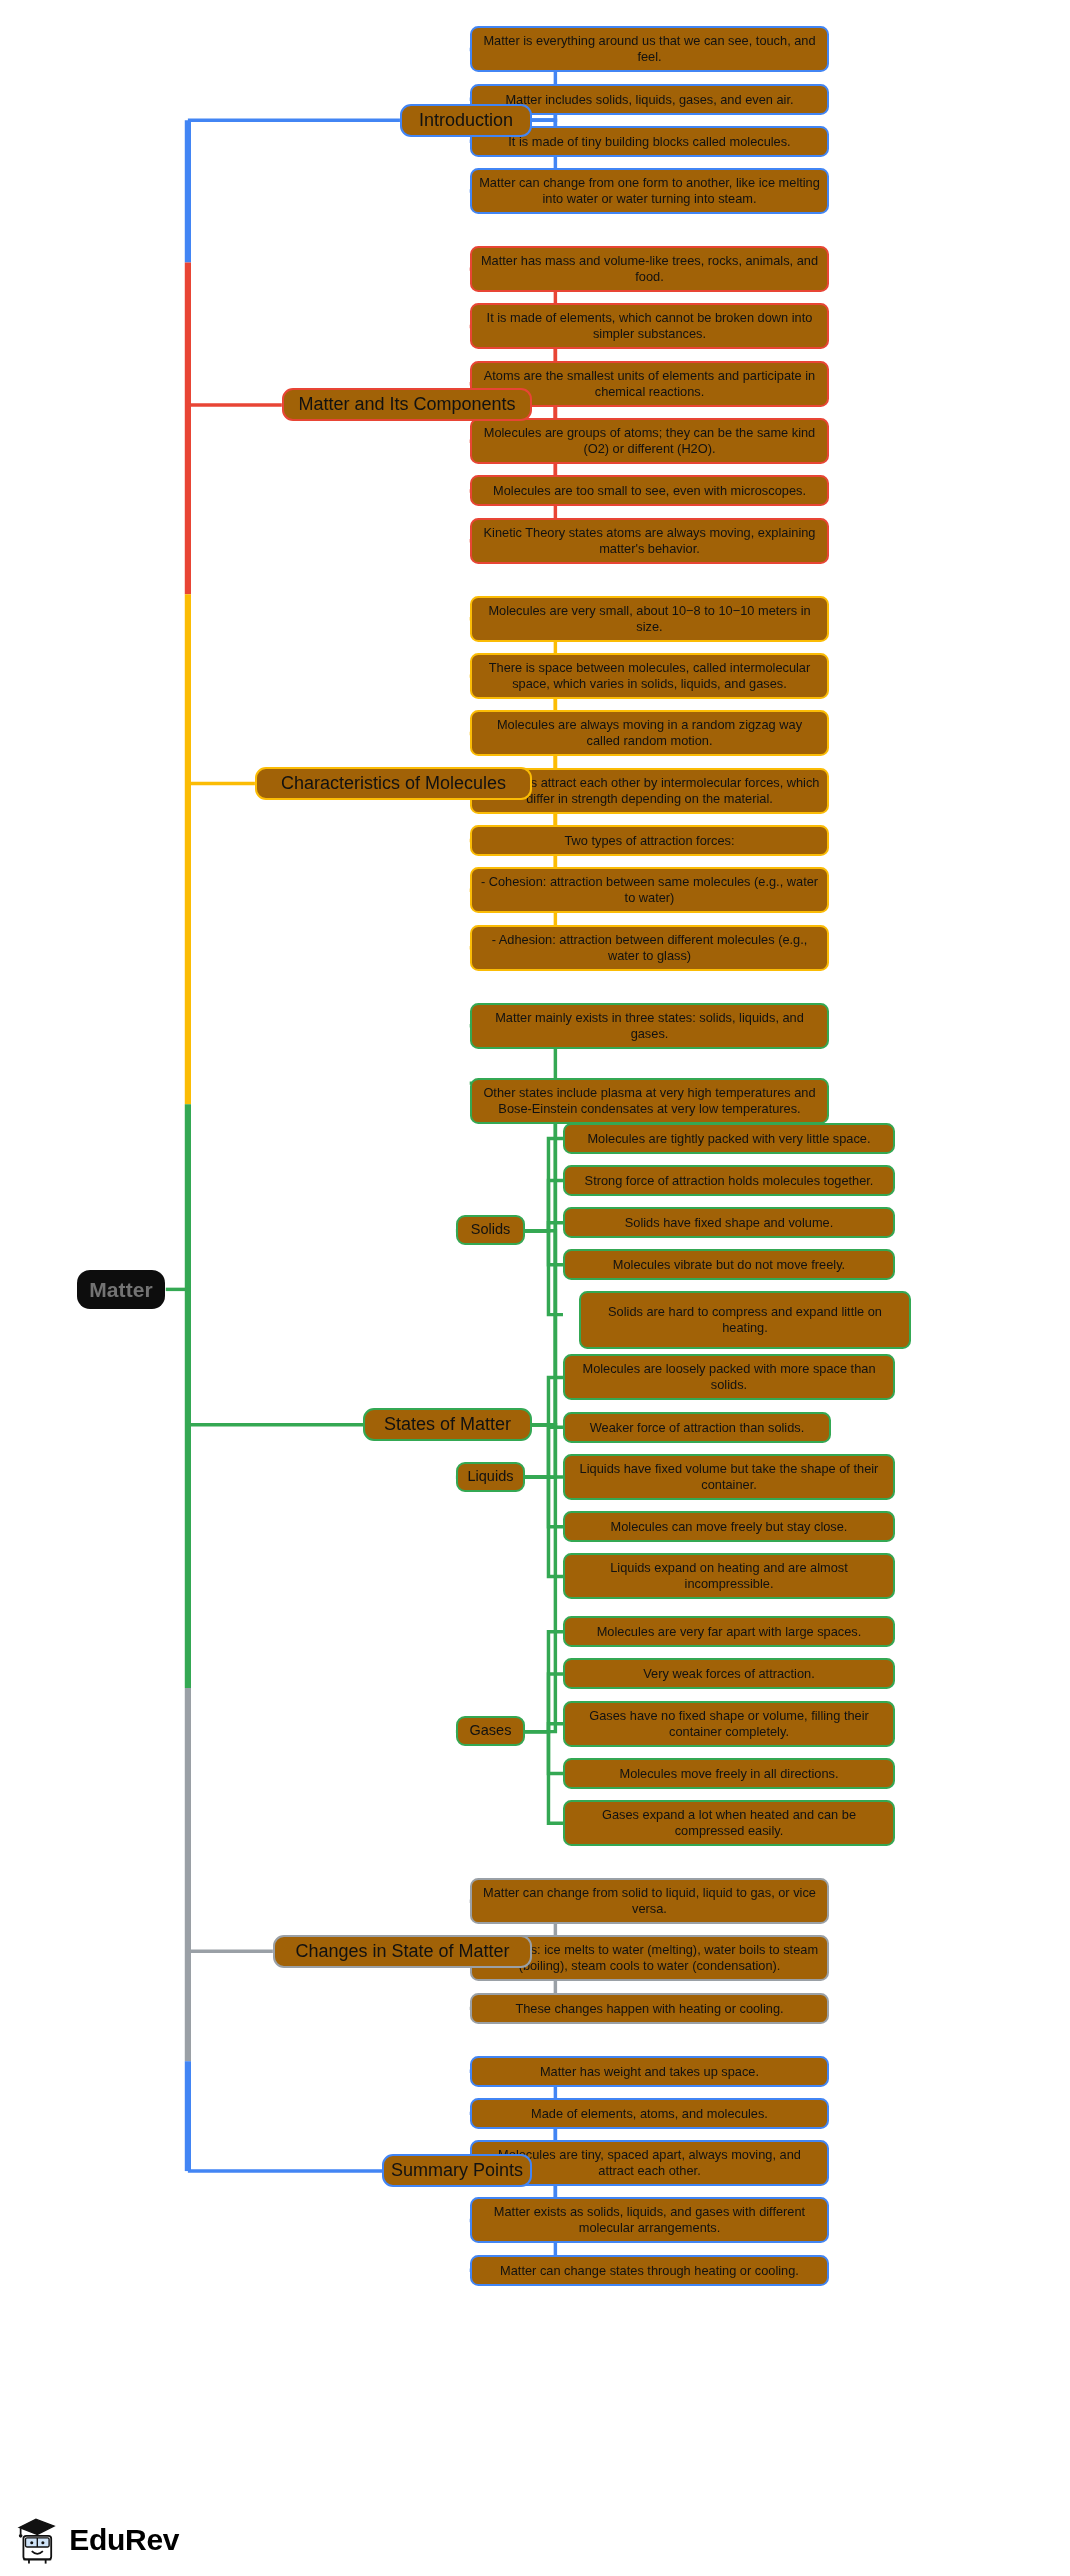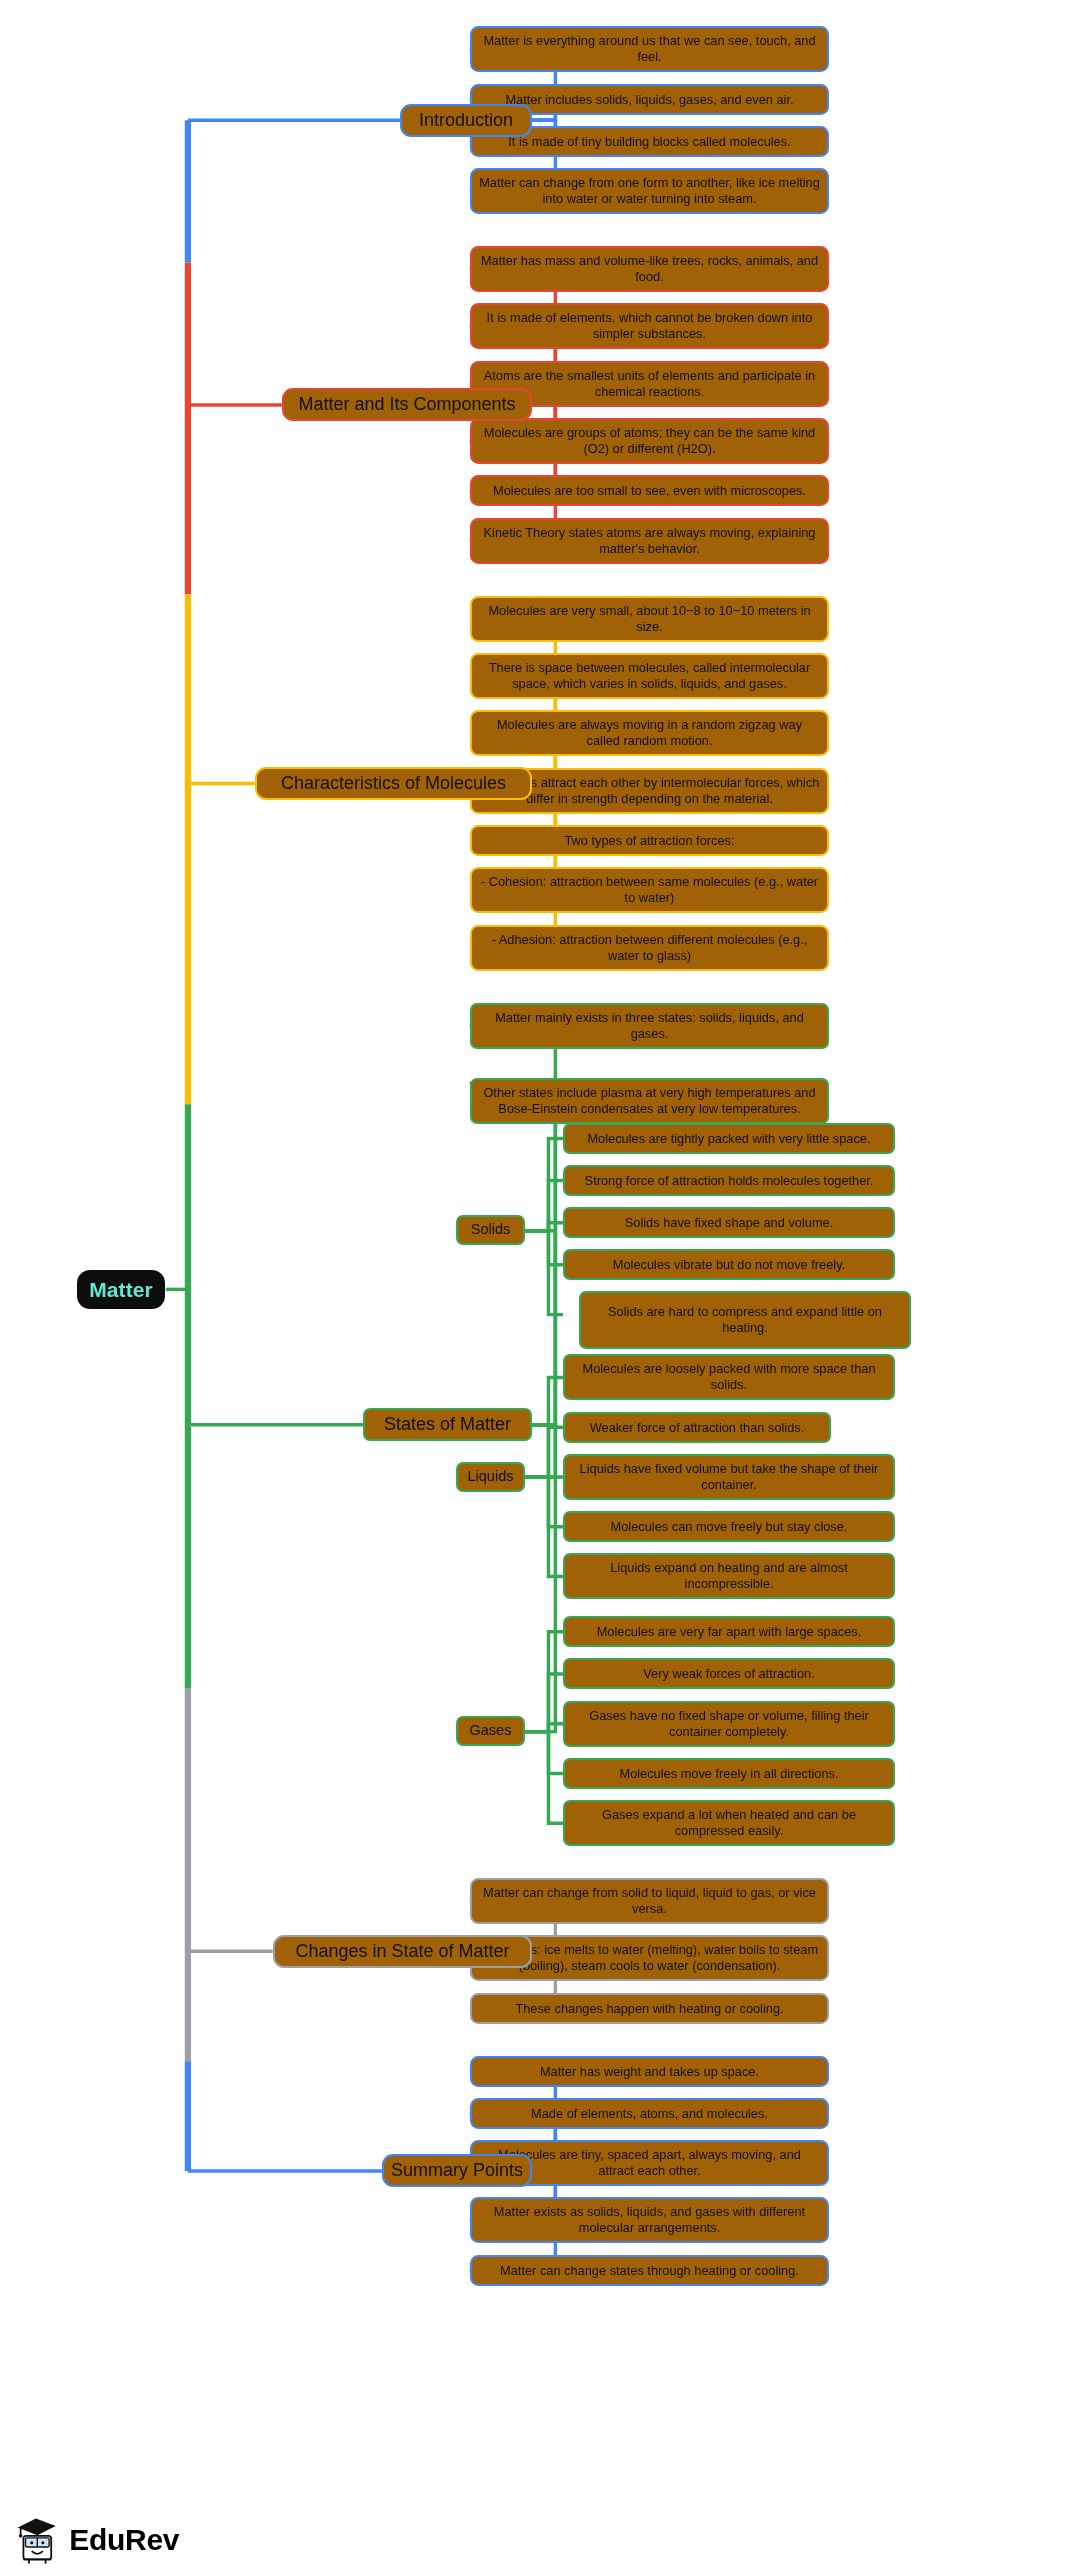--- a/index.html
+++ b/index.html
@@ -33,21 +33,21 @@
     text-align: center;
     background: #a16207;
     border-style: solid;
     line-height: 1.22;
     color: #111111;
     padding: 2.1px 6.2px;
   }
 
   .root {
     background: #0d0d0d;
-    color: #5eead4;
+    color: #737373;
     border: none;
     border-radius: 13px;
     font-size: 21px;
     font-weight: bold;
     letter-spacing: 0.1px;
     padding: 0 12.4px;
   }
 
   .branch {
     border-width: 2.8px;
@@ -68,21 +68,21 @@
     border-width: 2.4px;
     border-radius: 8.3px;
     font-size: 12.8px;
     padding: 1.4px 7px;
   }
 
   
   .c-blue   { border-color: #4285f4; }
   .c-red    { border-color: #e84535; }
   .c-yellow { border-color: #fbbc05; }
-  .c-green  { border-color: #34a853; border-radius: 7px; }
+  .c-green  { border-color: #34a853; }
   .c-gray   { border-color: #9aa0a6; }
 
   
   #logo {
     position: absolute;
     left: 15px;
     bottom: 11px;
     display: flex;
     align-items: center;
     gap: 8.3px;

